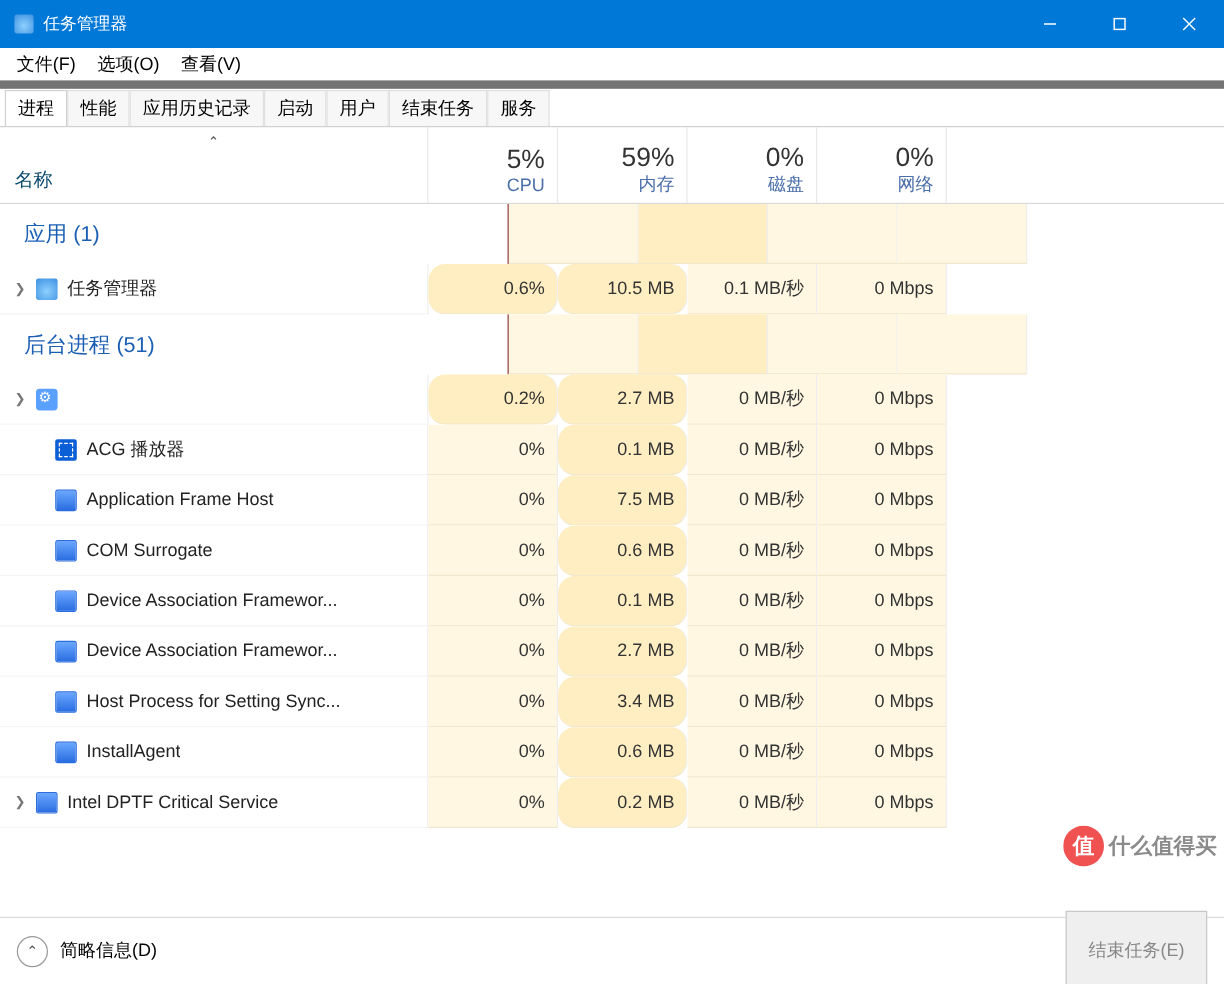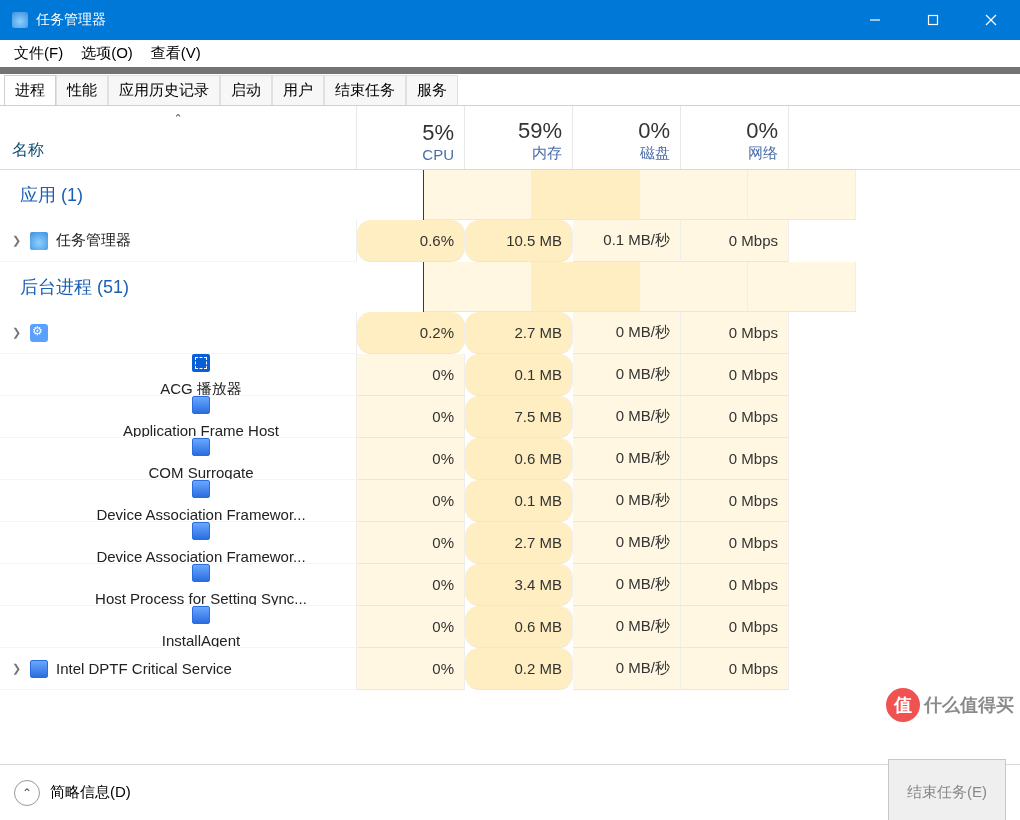--- a/index.html
+++ b/index.html
@@ -31,21 +31,21 @@
 .header-row .col .lbl { color: #4a6ea9; font-size: 15px;}
 
 .body { flex: 1; overflow-y: scroll; overflow-x: hidden; font-size: 15px; }
 .body::-webkit-scrollbar { width: 20px; }
 .body::-webkit-scrollbar-track { background: #f0f0f0; border-left: 1px solid #ddd;}
 .body::-webkit-scrollbar-thumb { background: #c2c2c2; border: 1px solid #aaa;}
 .body::-webkit-scrollbar-button { height: 20px; background: #f0f0f0; border: 1px solid #ddd;}
 
 .row { display: flex; height: 42px; align-items: stretch; }
 .row .cname { width: 357px; display: flex; align-items: center; padding-left: 12px; gap: 8px; border-right: 1px solid #eee; border-bottom: 1px solid #f5f5f5; white-space: nowrap; overflow: hidden; text-overflow: ellipsis;}
-.row .cname.indent { padding-left: 46px; flex-direction: column; }
+.row .cname.indent { padding-left: 46px; }
 .row .cname .exp { width: 10px; color: #777; font-size: 11px;}
 .row .cname .picon { width: 18px; height: 18px; flex: 0 0 18px;}
 .row .cname .ptxt { overflow: hidden; text-overflow: ellipsis; white-space: nowrap; color: #222;}
 .row .cell { width: 108px; display: flex; align-items: center; justify-content: flex-end; padding-right: 10px; border-right: 1px solid #eee; border-bottom: 1px solid #f0e7cc; color: #333;}
 .row .cell.l1 { background: #fff7e1; }
 .row .cell.l2 { background: #ffeec2; border-radius: 14px; }
 
 .section { display: flex; height: 50px; align-items: stretch;}
 .section .cname { width: 424px; display: flex; align-items: center; padding-left: 20px; border-right: 1px solid #7f1d1d; color: #1a5fb4; font-size: 18px;}
 .section .cell { width: 108px; border-bottom: 1px solid #f0e7cc; border-right: 1px solid #eee;}

